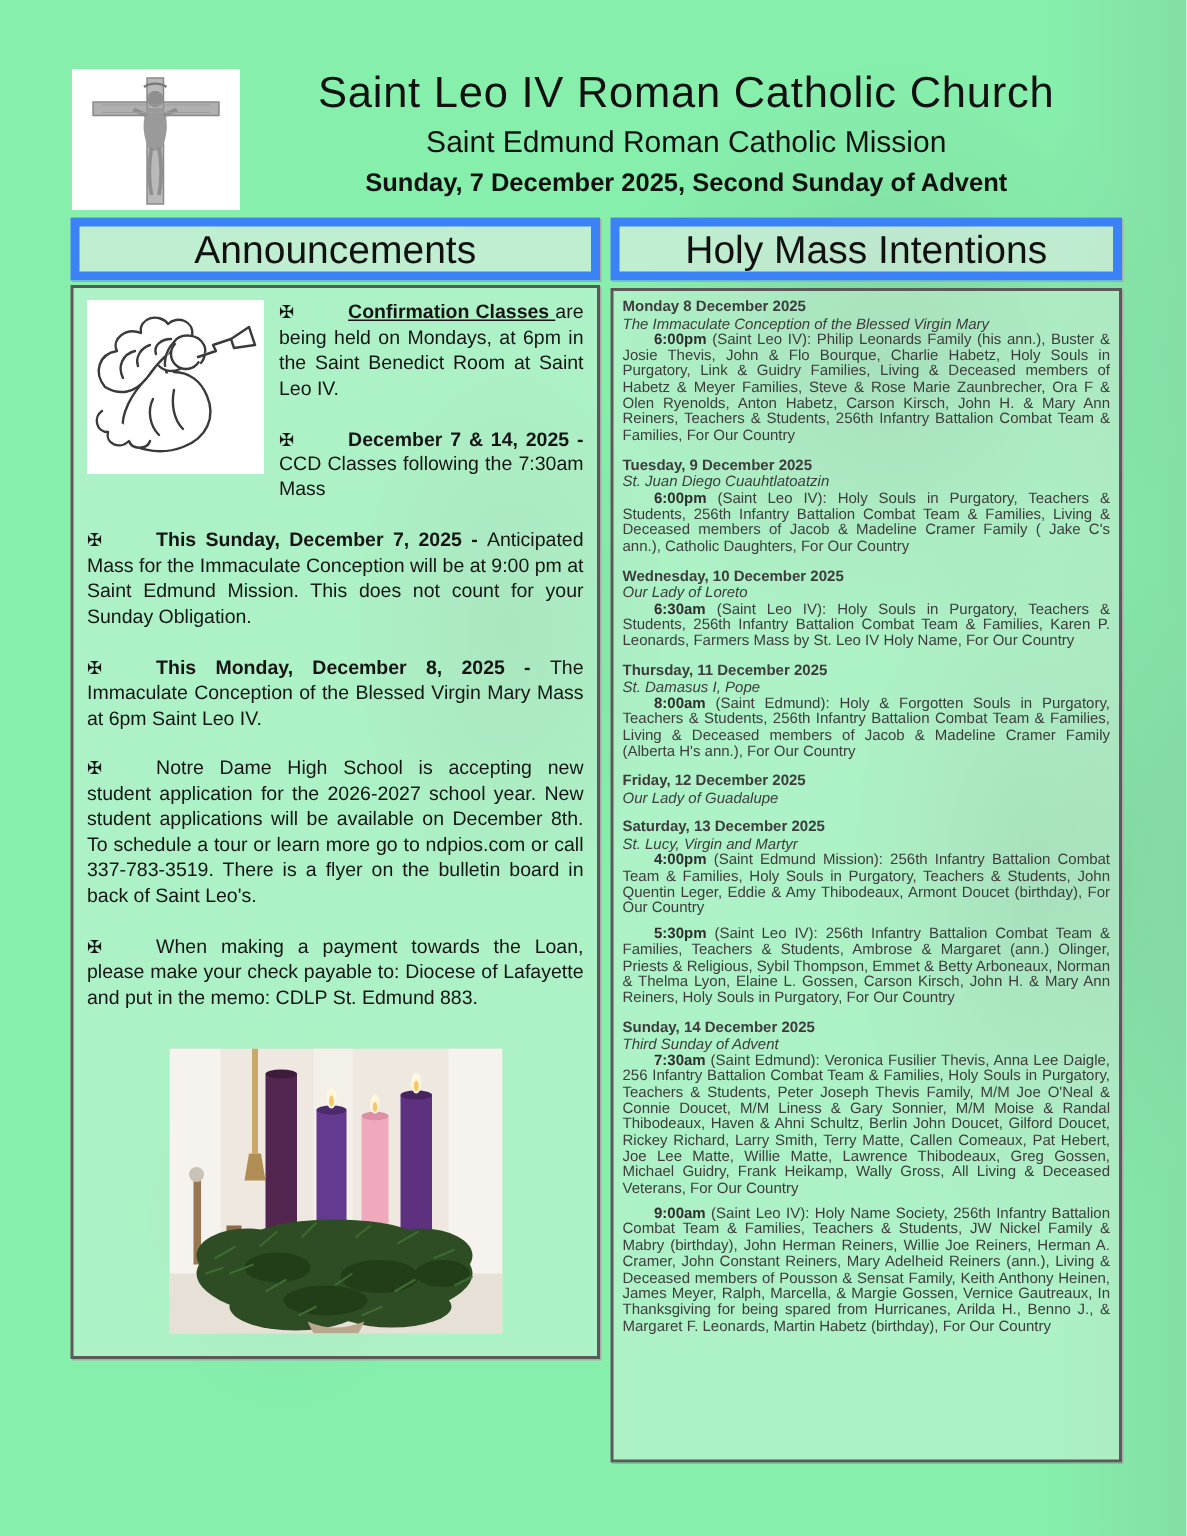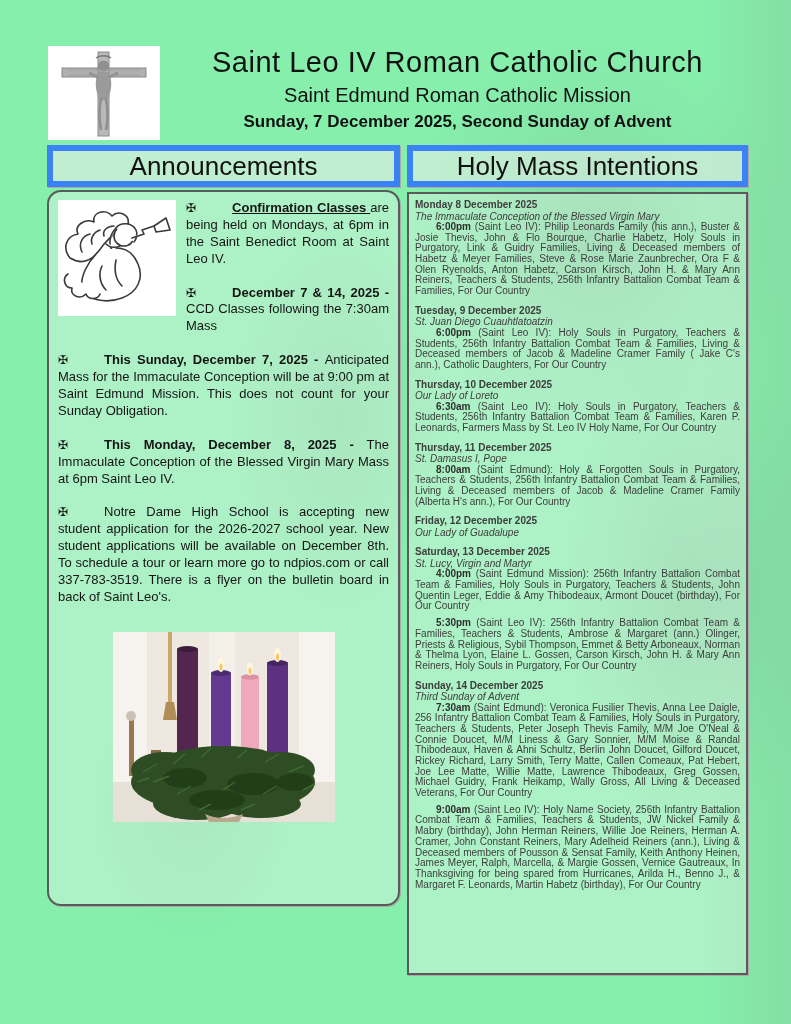--- a/index.html
+++ b/index.html
@@ -29,21 +29,21 @@
   .date-line    { font-size:17px; font-weight:bold; color:#111; margin-top:5px; }
 
   
   .title-box { position:absolute; height:42px; border:6px solid #3b82f6; background:rgba(238,238,238,.55);
                display:flex; align-items:center; justify-content:center; box-shadow:1px 1px 0 #aaa; }
   .title-box .t { font-size:26px; color:#111; }
   .body-box { position:absolute; border:2px solid #5a5a5a; background:rgba(246,246,246,.35);
               box-shadow:1px 1px 0 #aaa; overflow:hidden; }
 
   .left-title { left:47px; top:145px; width:353px; }
-  .left-body  { left:47px; top:190px; width:353px; height:716px; padding:8px 9px;border-radius:14px; }
+  .left-body  { left:47px; top:190px; width:353px; height:716px; padding:8px 9px; }
   .right-title{ left:407px; top:145px; width:341px; }
   .right-body { left:407px; top:192px; width:341px; height:783px; padding:5px 6px; }
 
   
   .angel-box { float:left; width:118px; height:116px; background:#fff; margin:0 10px 6px 0; }
   p.ann { font-size:13px; line-height:1.3; text-align:justify; margin-bottom:17px; color:#151515; }
   p.ann .cross { font-size:12px; }
   p.ann .tab { display:inline-block; width:36px; }
   p.ann.clear { clear:both; }
   p.ann b { font-weight:bold; }
@@ -121,20 +121,21 @@
 
     <p class="ann"><span class="cross">✠</span><span class="tab"></span><b>December 7 &amp; 14, 2025 - </b><span>CCD Classes following the 7:30am Mass</span></p>
 
 
     <p class="ann"><span class="cross">✠</span><span class="tab"></span><b>This Sunday, December 7, 2025 - </b><span>Anticipated Mass for the Immaculate Conception will be at 9:00 pm at Saint Edmund Mission. This does not count for your Sunday Obligation.</span></p>
 
     <p class="ann"><span class="cross">✠</span><span class="tab"></span><b>This Monday, December 8, 2025 - </b><span>The Immaculate Conception of the Blessed Virgin Mary Mass at 6pm Saint Leo IV.</span></p>
 
     <p class="ann"><span class="cross">✠</span><span class="tab"></span><span>Notre Dame High School is accepting new student application for the 2026-2027 school year. New student applications will be available on December 8th. To schedule a tour or learn more go to ndpios.com or call 337-783-3519. There is a flyer on the bulletin board in back of Saint Leo's.</span></p>
 
+    <p class="ann"><span class="cross">✠</span><span class="tab"></span><span>When making a payment towards the Loan, please make your check payable to: Diocese of Lafayette and put in the memo: CDLP St. Edmund 883.</span></p>
 
     <div class="wreath-box">
       <svg width="222" height="190" viewBox="0 0 222 190">
         <rect width="222" height="190" fill="#eee8e1"></rect>
         <rect x="0" y="0" width="34" height="190" fill="#f6f3ef"></rect>
         <rect x="186" y="0" width="36" height="190" fill="#f6f3ef"></rect>
         <rect x="96" y="0" width="26" height="120" fill="#f3efe9"></rect>
         <rect x="0" y="150" width="222" height="40" fill="#e7e0d6"></rect>
         <rect x="55" y="0" width="4" height="70" fill="#caa76a"></rect>
         <path d="M53 70 h8 l3 18 h-14 Z" fill="#b08d55"></path>
@@ -192,21 +193,21 @@
       <p class="mass"><b>6:00pm</b><span> (Saint Leo IV): Philip Leonards Family (his ann.), Buster &amp; Josie Thevis, John &amp; Flo Bourque, Charlie Habetz, Holy Souls in Purgatory, Link &amp; Guidry Families, Living &amp; Deceased members of Habetz &amp; Meyer Families, Steve &amp; Rose Marie Zaunbrecher, Ora F &amp; Olen Ryenolds, Anton Habetz, Carson Kirsch, John H. &amp; Mary Ann Reiners, Teachers &amp; Students, 256th Infantry Battalion Combat Team &amp; Families, For Our Country</span></p>
     </div>
 
     <div class="day">
       <div class="day-date">Tuesday, 9 December 2025</div>
       <div class="day-feast">St. Juan Diego Cuauhtlatoatzin</div>
       <p class="mass"><b>6:00pm</b><span> (Saint Leo IV): Holy Souls in Purgatory, Teachers &amp; Students, 256th Infantry Battalion Combat Team &amp; Families, Living &amp; Deceased members of Jacob &amp; Madeline Cramer Family ( Jake C's ann.), Catholic Daughters, For Our Country</span></p>
     </div>
 
     <div class="day">
-      <div class="day-date">Thursday, 10 December 2025</div>
+      <div class="day-date">Wednesday, 10 December 2025</div>
       <div class="day-feast">Our Lady of Loreto</div>
       <p class="mass"><b>6:30am</b><span> (Saint Leo IV): Holy Souls in Purgatory, Teachers &amp; Students, 256th Infantry Battalion Combat Team &amp; Families, Karen P. Leonards, Farmers Mass by St. Leo IV Holy Name, For Our Country</span></p>
     </div>
 
     <div class="day">
       <div class="day-date">Thursday, 11 December 2025</div>
       <div class="day-feast">St. Damasus I, Pope</div>
       <p class="mass"><b>8:00am</b><span> (Saint Edmund): Holy &amp; Forgotten Souls in Purgatory, Teachers &amp; Students, 256th Infantry Battalion Combat Team &amp; Families, Living &amp; Deceased members of Jacob &amp; Madeline Cramer Family (Alberta H's ann.), For Our Country</span></p>
     </div>
 

